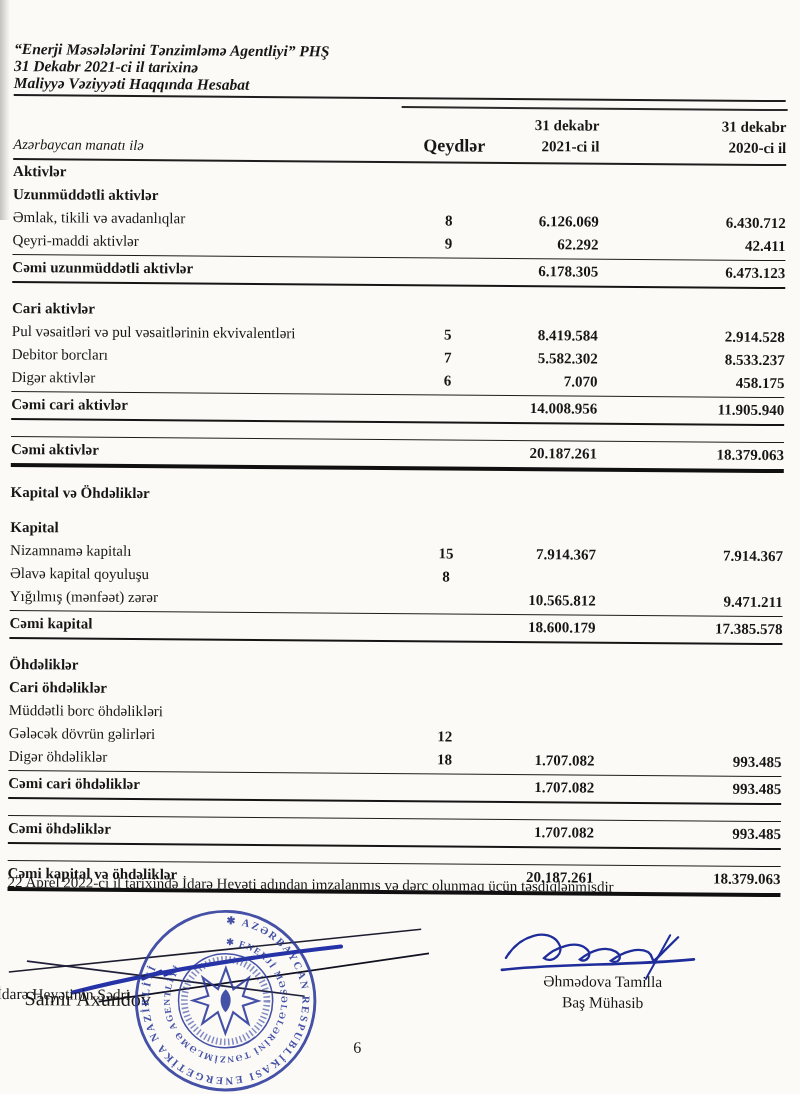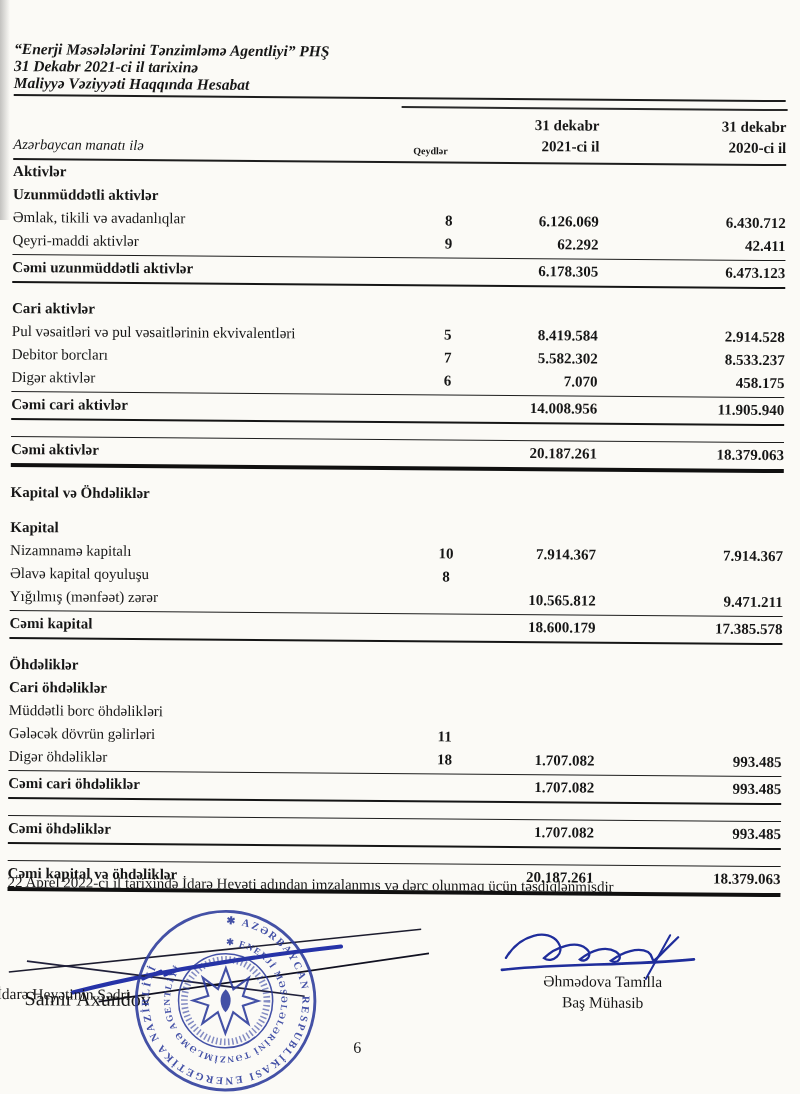--- a/index.html
+++ b/index.html
@@ -31,21 +31,21 @@
     grid-template-columns:400px 72px 114px 1fr;
     margin-top:7px;padding:6px 0 5px 0;
     border-bottom:2.2px solid #1d1d1d;
     align-items:end;min-height:44px;
   }
   .col-header::before{
     content:"";position:absolute;top:0;left:388px;right:-1px;
     border-top:2px solid #2a2a2a;
   }
   .ch-currency{font-style:italic;font-size:14.5px;font-weight:normal;}
-  .ch-notes{font-weight:bold;font-size:10px;text-align:left;}
+  .ch-notes{font-weight:bold;font-size:18px;text-align:right;}
   .ch-date{font-weight:bold;font-size:15px;text-align:right;line-height:21px;white-space:pre-line;}
   .row{
     display:grid;grid-template-columns:400px 72px 114px 1fr;
     align-items:baseline;font-size:15px;line-height:21px;padding:1px 0;
   }
   .c-note{text-align:center;font-weight:600;}
   .c-v{text-align:right;font-weight:600;}
   .row--section .c-label{font-weight:bold;}
   .row--gap{height:12px;padding:0;}
   .row--total,.row--grandtotal{
@@ -190,21 +190,21 @@
           <div class="c-v"></div>
         </div>
         <div class="row row--section">
           <div class="c-label">Kapital</div>
           <div class="c-note"></div>
           <div class="c-v"></div>
           <div class="c-v"></div>
         </div>
         <div class="row row--item">
           <div class="c-label">Nizamnamə kapitalı</div>
-          <div class="c-note">10</div>
+          <div class="c-note">15</div>
           <div class="c-v">7.914.367</div>
           <div class="c-v">7.914.367</div>
         </div>
         <div class="row row--item">
           <div class="c-label">Əlavə kapital qoyuluşu</div>
           <div class="c-note">8</div>
           <div class="c-v"></div>
           <div class="c-v"></div>
         </div>
         <div class="row row--item">
@@ -238,21 +238,21 @@
           <div class="c-v"></div>
         </div>
         <div class="row row--item">
           <div class="c-label">Müddətli borc öhdəlikləri</div>
           <div class="c-note"></div>
           <div class="c-v"></div>
           <div class="c-v"></div>
         </div>
         <div class="row row--item">
           <div class="c-label">Gələcək dövrün gəlirləri</div>
-          <div class="c-note">11</div>
+          <div class="c-note">12</div>
           <div class="c-v"></div>
           <div class="c-v"></div>
         </div>
         <div class="row row--item">
           <div class="c-label">Digər öhdəliklər</div>
           <div class="c-note">18</div>
           <div class="c-v">1.707.082</div>
           <div class="c-v">993.485</div>
         </div>
         <div class="row row--total">

